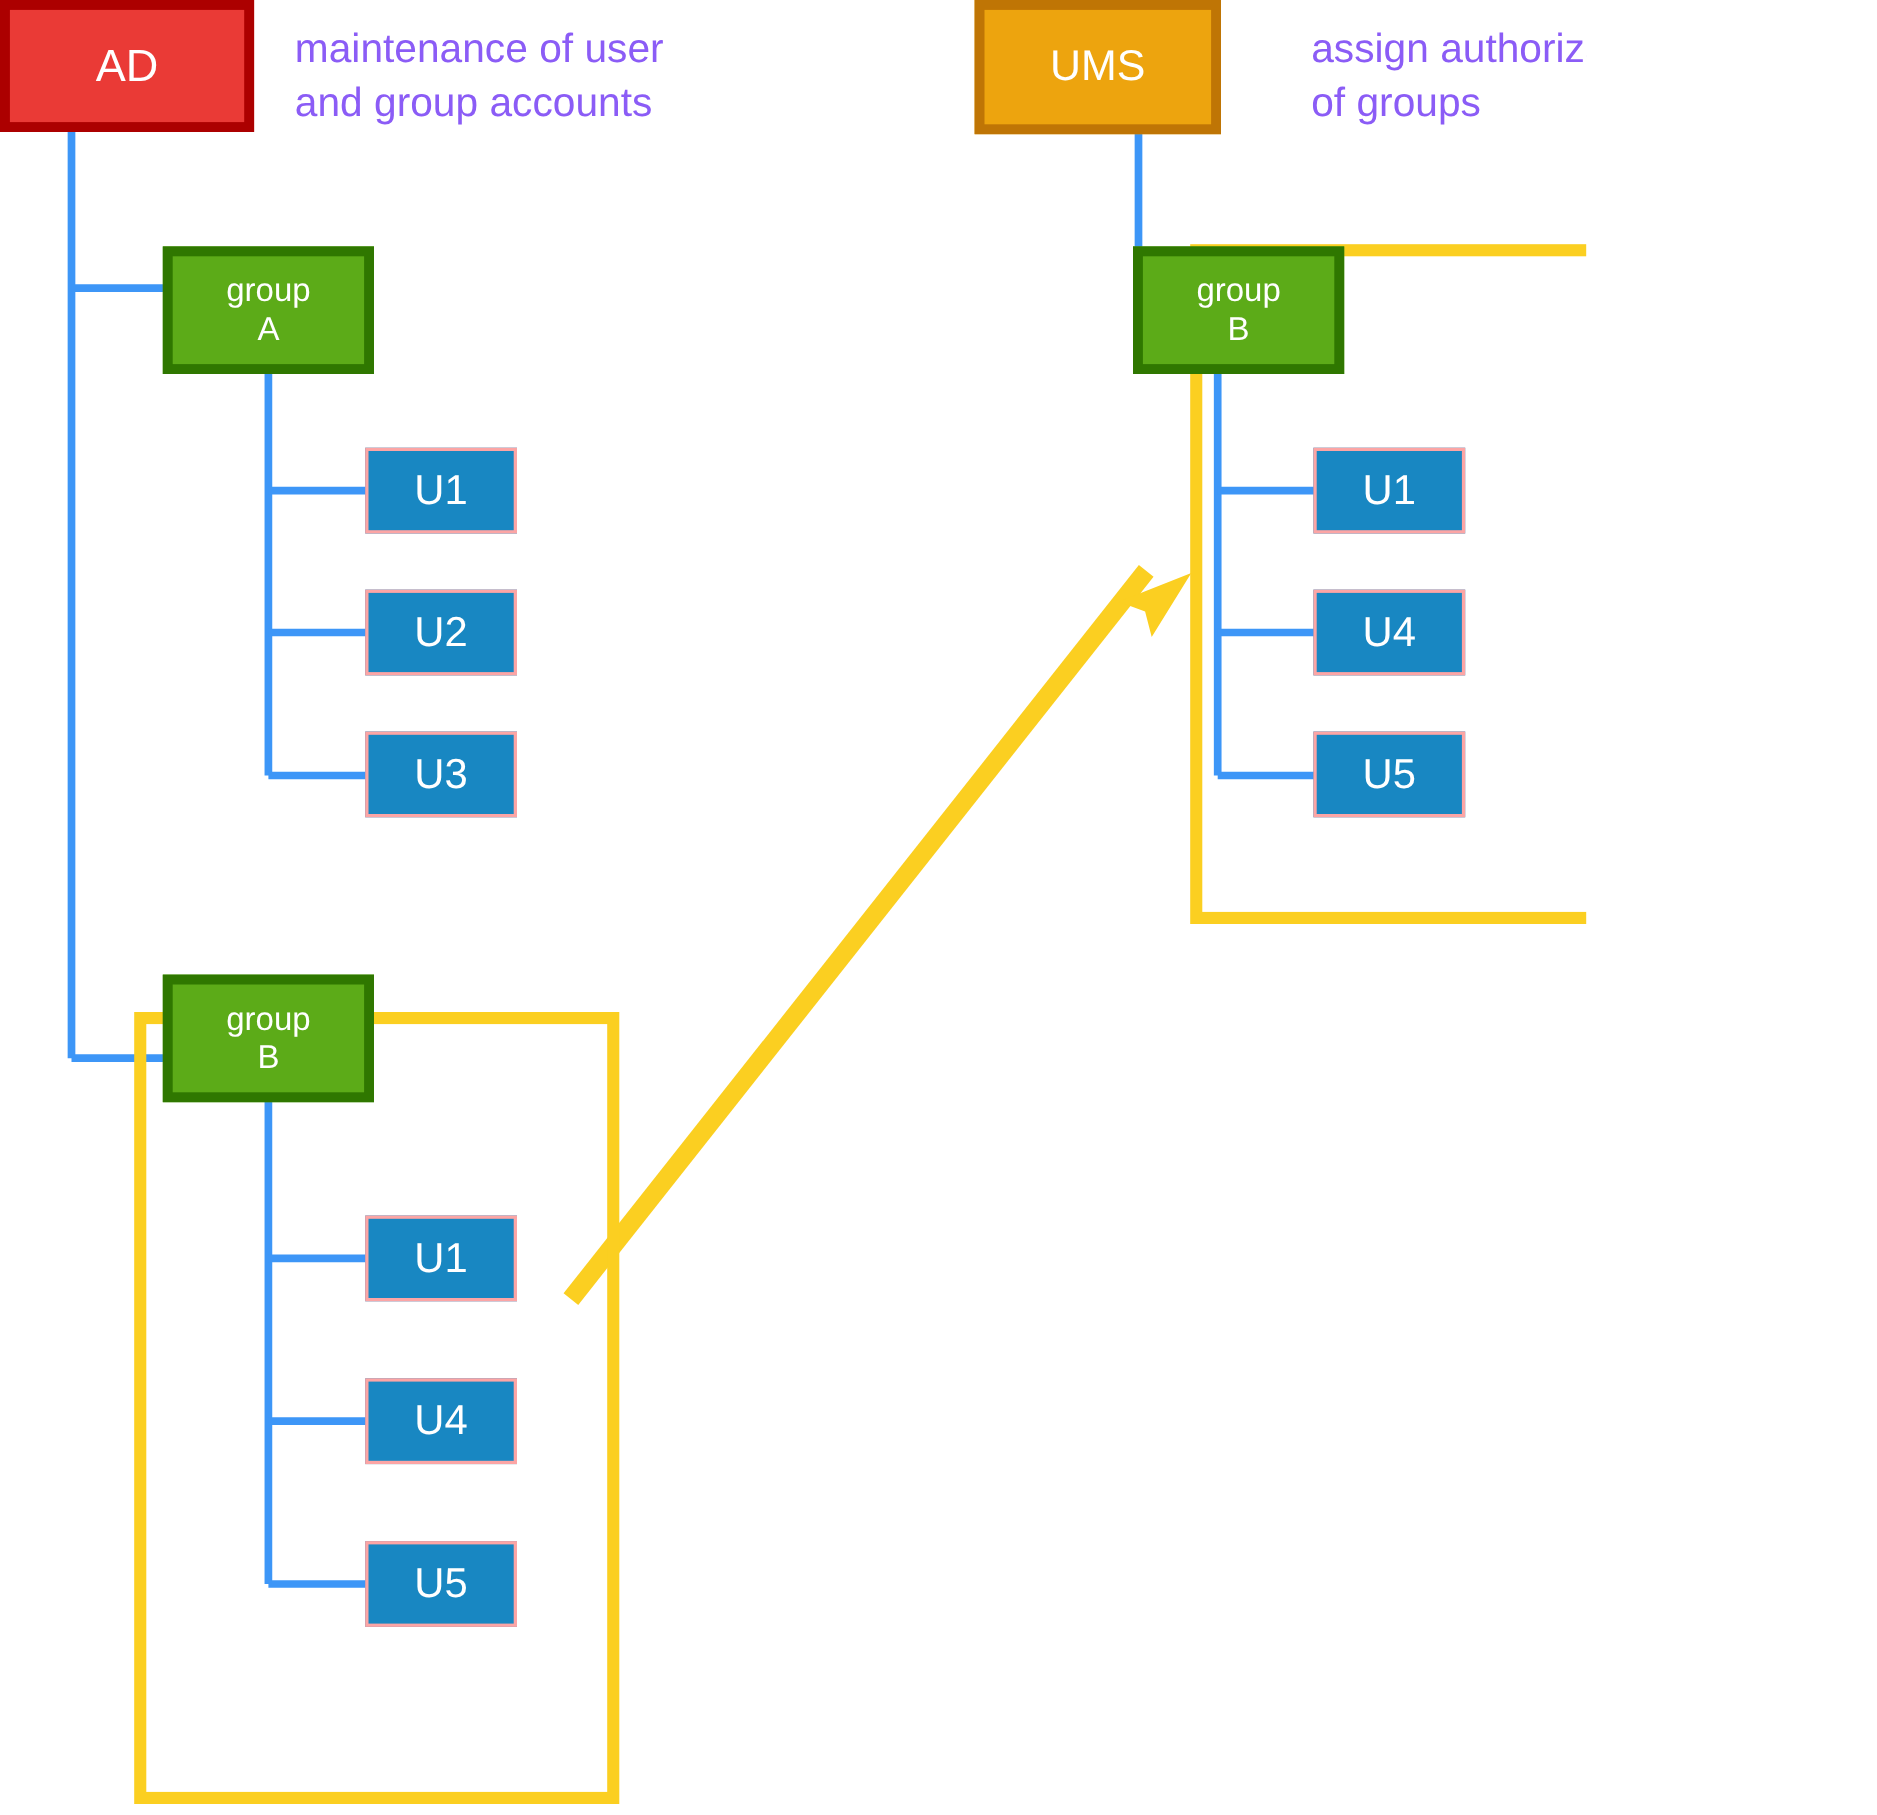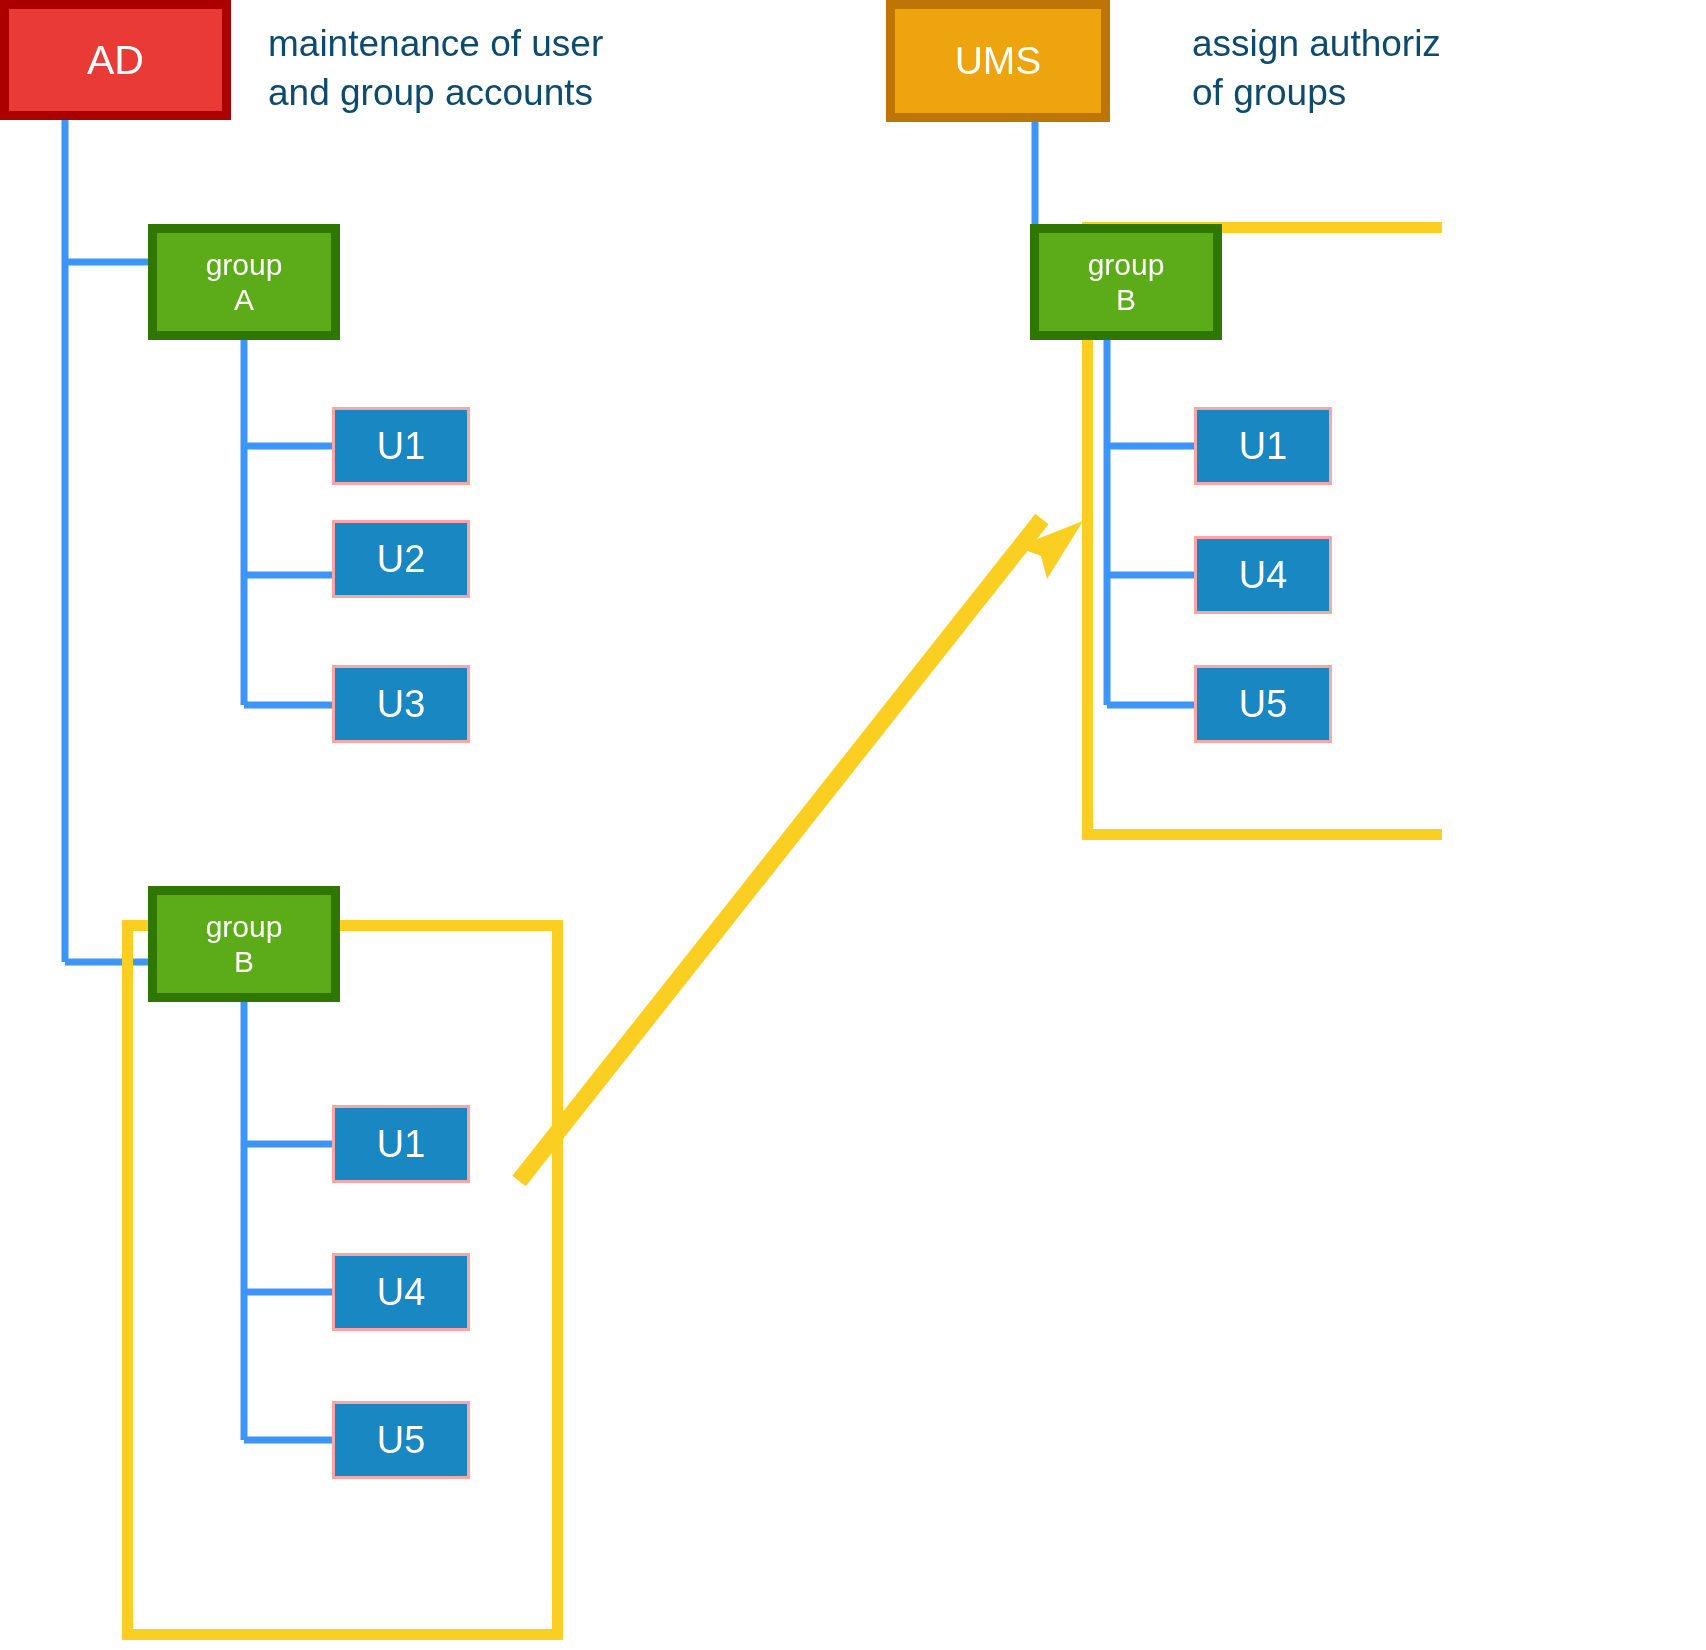--- a/index.html
+++ b/index.html
@@ -59,21 +59,21 @@
   }
   .frame {
     position: absolute;
     box-sizing: border-box;
     border: 11px solid #FBCF21;
     background: transparent;
     z-index: 1;
   }
   .note {
     position: absolute;
-    color: #0c4a6e;
+    color: #8b5cf6;
     font-size: 37px;
     line-height: 1.32;
     white-space: pre-line;
     z-index: 2;
   }
 </style>
 </head>
 <body>
 
 <div id="canvas">
@@ -126,21 +126,21 @@
 of groups</div>
 
   <div class="node node-group" style="left:148px; top:224px; width:192px; height:116px;">
     <span>group
 A</span>
   </div>
 
   <div class="node node-user" style="left:332px; top:407px; width:138px; height:78px;">
     <span>U1</span>
   </div>
-  <div class="node node-user" style="left:332px; top:520px; width:138px; height:78px;">
+  <div class="node node-user" style="left:332px; top:536px; width:138px; height:78px;">
     <span>U2</span>
   </div>
   <div class="node node-user" style="left:332px; top:665px; width:138px; height:78px;">
     <span>U3</span>
   </div>
 
   <div class="node node-group" style="left:148px; top:886px; width:192px; height:116px;">
     <span>group
 B</span>
   </div>

